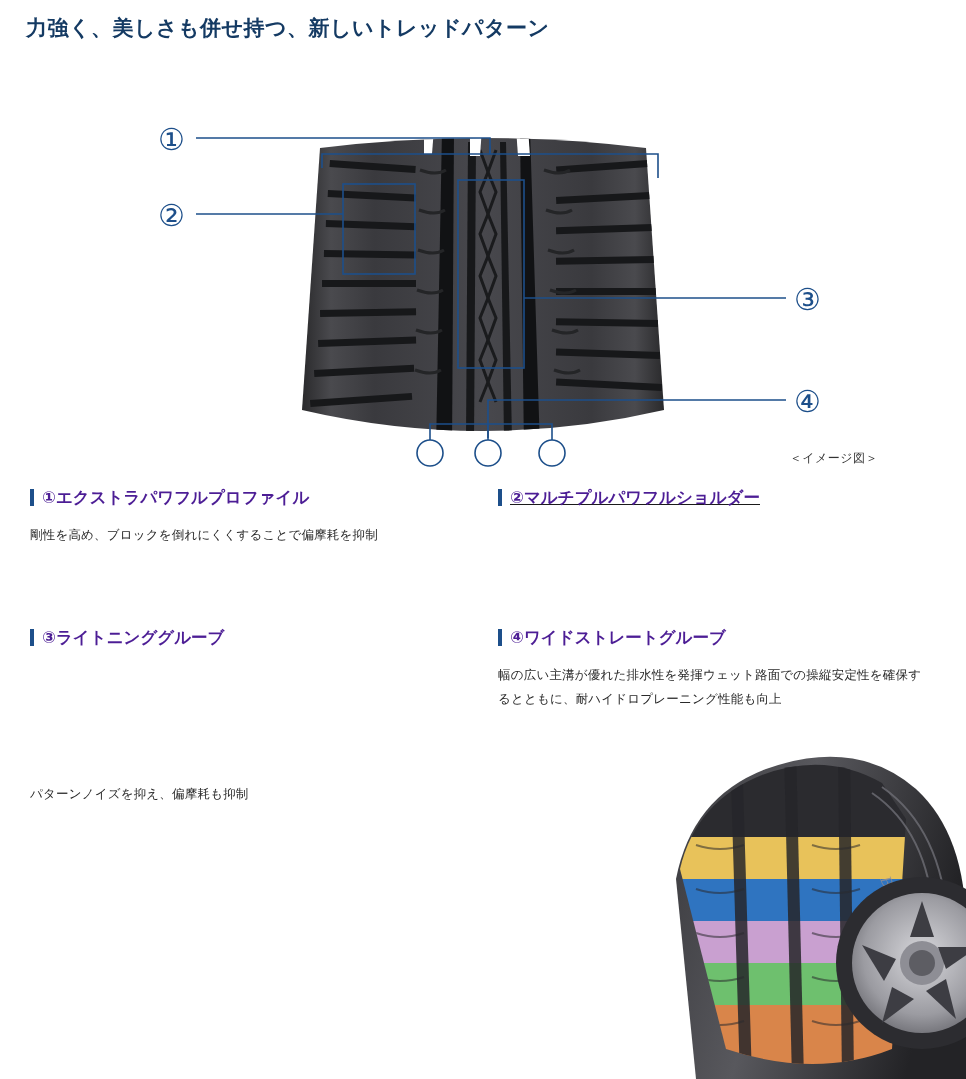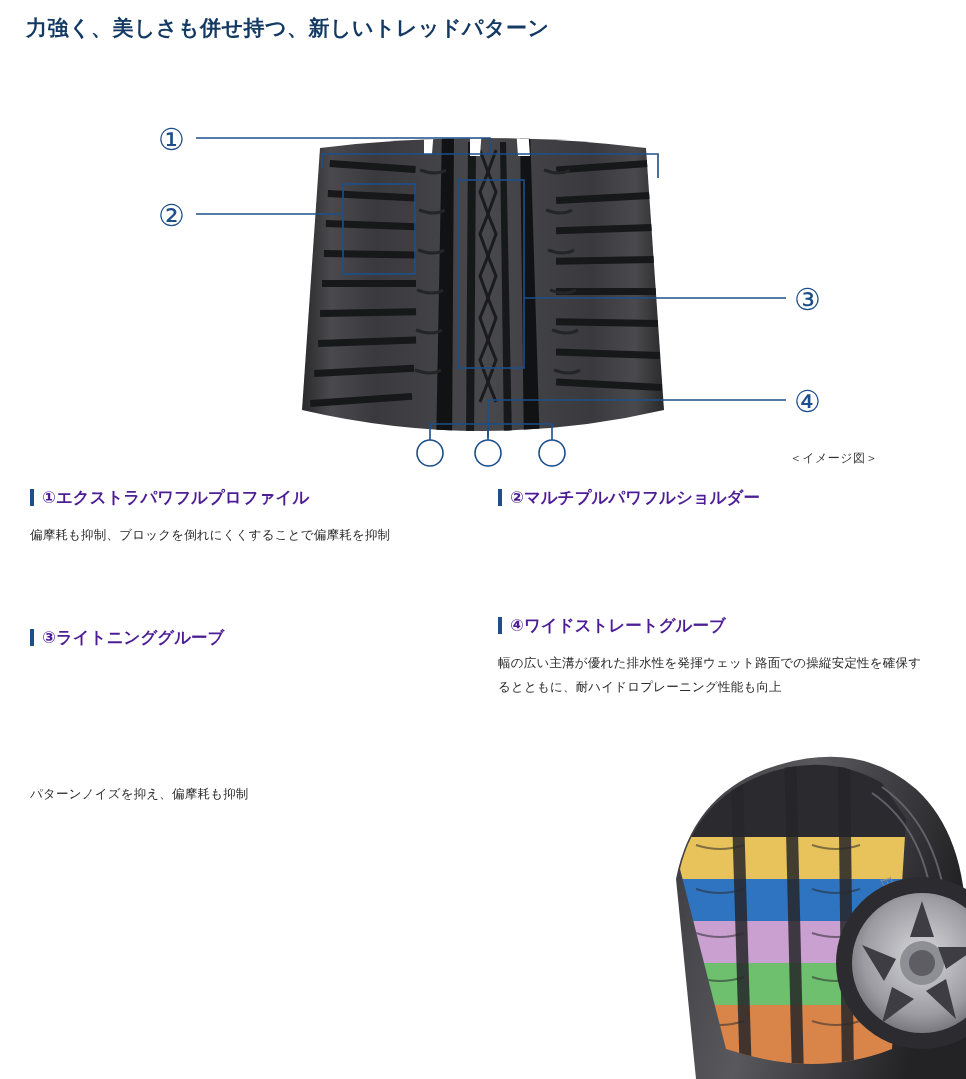--- a/index.html
+++ b/index.html
@@ -66,23 +66,23 @@
   }
   .feat-body {
     margin-top: 16px;
     font-size: 12.5px;
     line-height: 1.85;
     color: #2a2a2a;
     letter-spacing: 0.2px;
   }
 
   #feat1 { left: 30px;  top: 0px; }
-  #feat2 { left: 498px; top: 0px; }
+  #feat2 { left: 498px; top: 0px; text-decoration: underline; }
   #feat3 { left: 30px;  top: 140px; }
-  #feat4 { left: 498px; top: 128px; }
+  #feat4 { left: 498px; top: 140px; }
   #feat5 { left: 30px;  top: 280px; }
 
   
   .tire-photo {
     position: absolute;
     right: 0; bottom: 0;
     width: 300px; height: 330px;
     overflow: hidden;
   }
 </style>
@@ -198,21 +198,21 @@
       </g>
     </svg>
   </div>
 
   <div class="img-note">＜イメージ図＞</div>
 
   <div class="features">
 
     <div class="feat" id="feat1">
       <div class="feat-title">①エクストラパワフルプロファイル</div>
-      <div class="feat-body">偏摩耗も抑制、ブロックを倒れにくくすることで偏摩耗を抑制</div>
+      <div class="feat-body">剛性を高め、ブロックを倒れにくくすることで偏摩耗を抑制</div>
     </div>
 
     <div class="feat" id="feat2">
       <div class="feat-title">②マルチプルパワフルショルダー</div>
     </div>
 
     <div class="feat" id="feat3">
       <div class="feat-title">③ライトニンググルーブ</div>
     </div>
 

